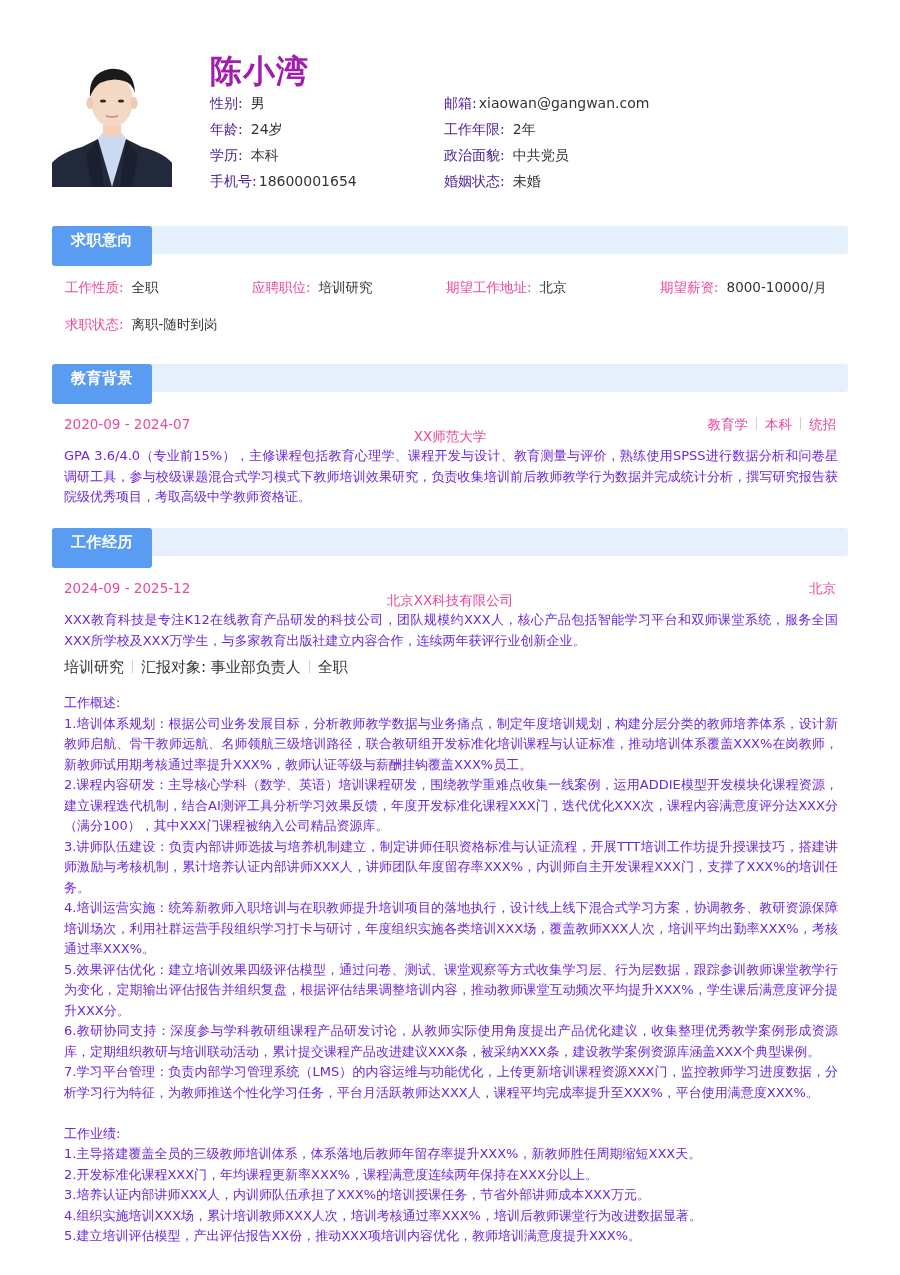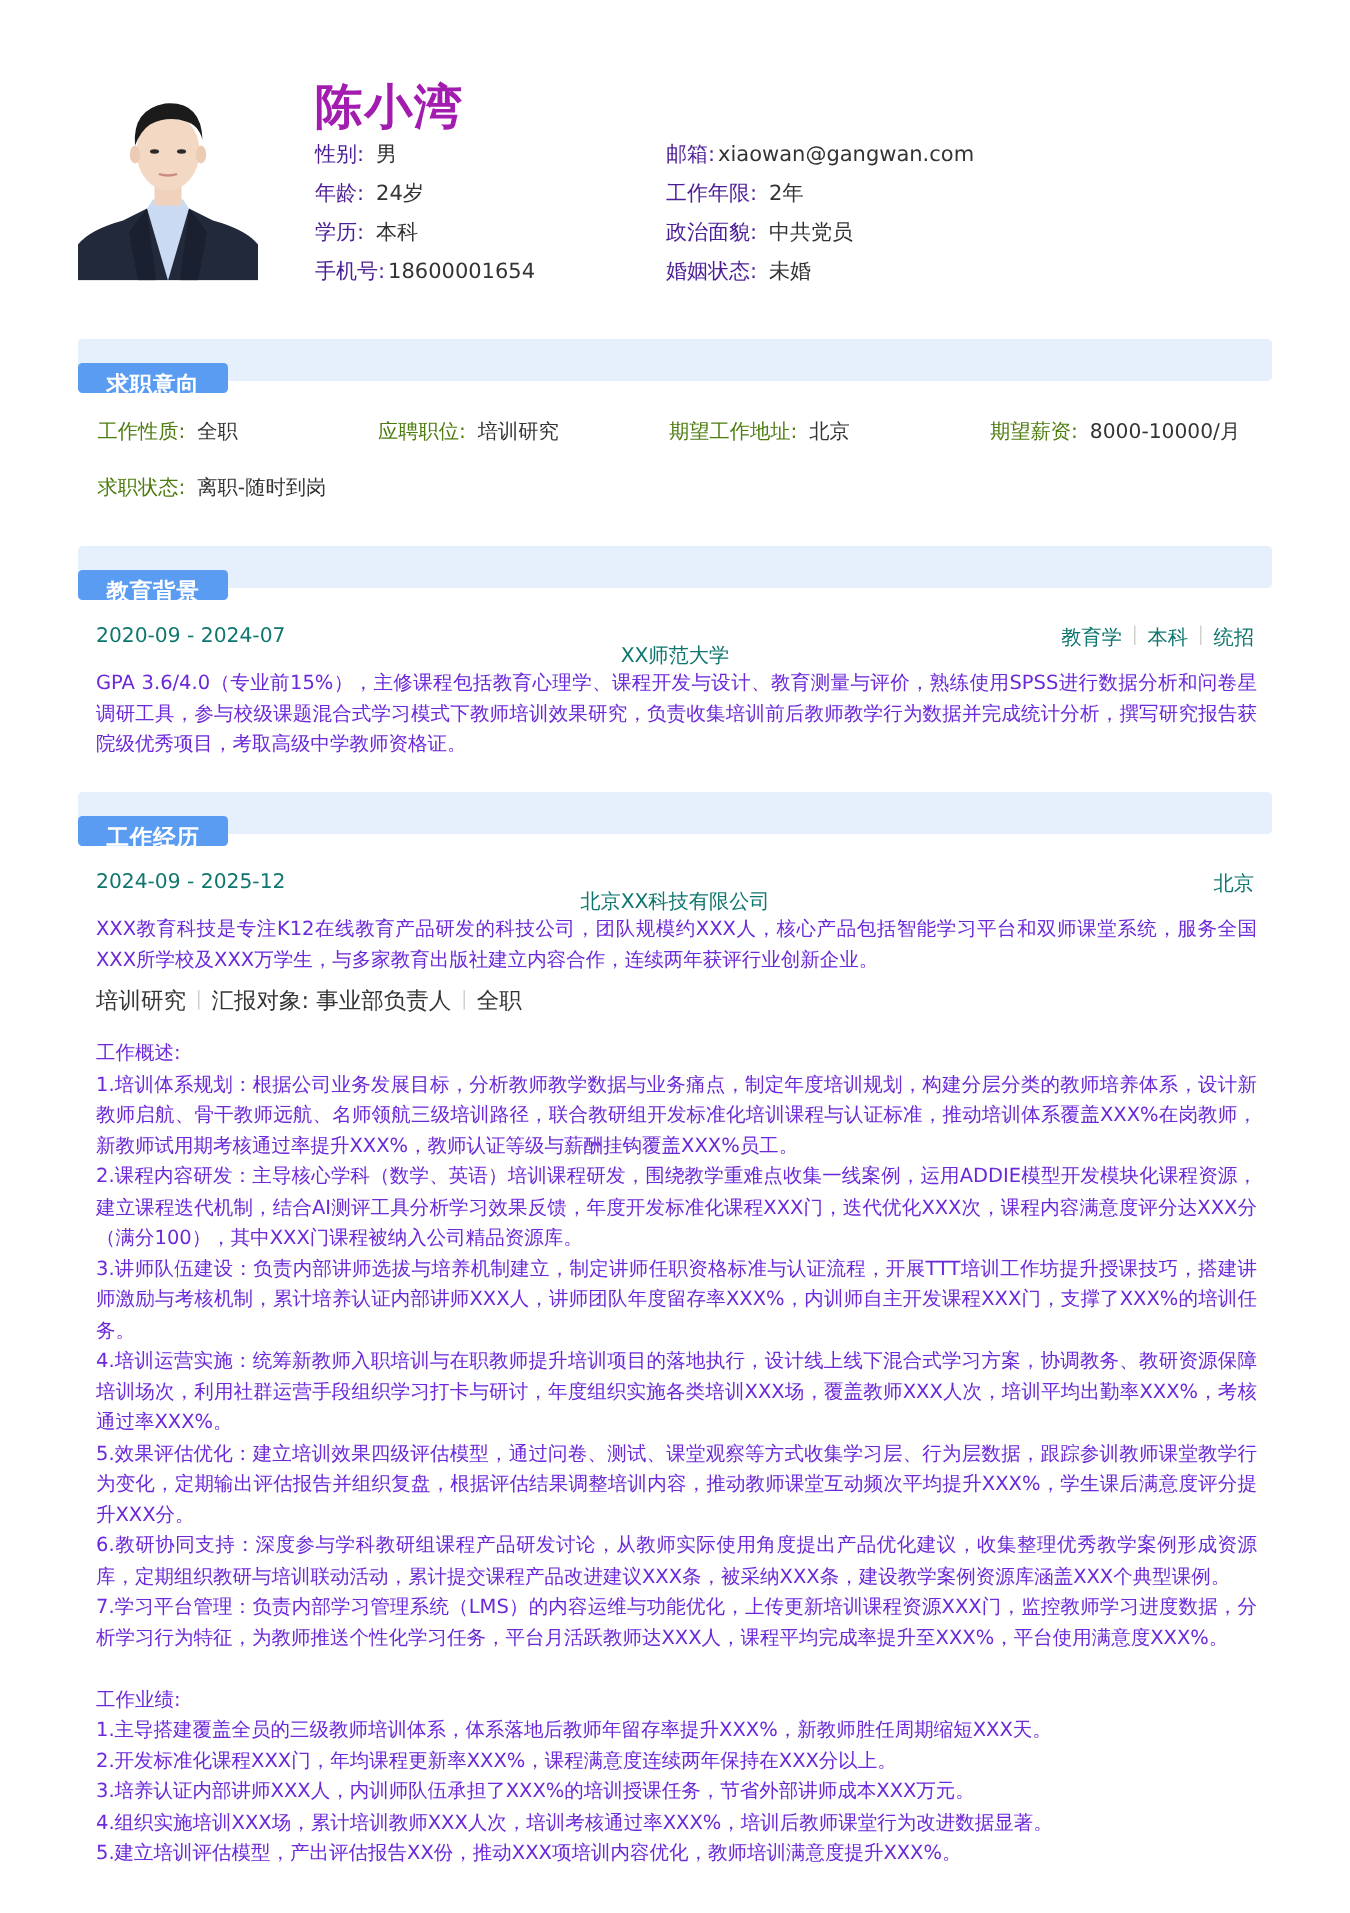--- a/index.html
+++ b/index.html
@@ -30,32 +30,32 @@
   .info-row .lbl { color: #4c1d95; }
   .info-row .val { margin-left: 8px; color: #333; }
   .info-row .val.tight { margin-left: 2px; }
 
   
   .section-bar {
     position: absolute; left: 52px; width: 796px; height: 28px;
     background: #e6f0fc; border-radius: 3px;
   }
   .section-tab {
-    position: absolute; left: 0; top: 0; width: 100px; height: 20px;
+    position: absolute; left: 0; top: 0; width: 100px; height: 40px;
     background: #5b9cf3; color: #ffffff; border-radius: 3px;
-    font-size: 15px; font-weight: bold; line-height: 28px; text-align: center; letter-spacing: 0.5px; margin-top: 16px;
+    font-size: 15px; font-weight: bold; line-height: 28px; text-align: center; letter-spacing: 0.5px;
   }
 
   
   .intent-row { position: absolute; left: 65px; font-size: 13.5px; color: #333; white-space: nowrap; }
-  .intent-row .lbl { color: #4d7c0f; }
+  .intent-row .lbl { color: #ec4899; }
   .intent-row .val { margin-left: 8px; }
 
   
-  .tri-row { position: absolute; left: 64px; width: 772px; height: 20px; font-size: 13.5px; color: #0f766e; }
+  .tri-row { position: absolute; left: 64px; width: 772px; height: 20px; font-size: 13.5px; color: #ec4899; }
   .tri-row .c-left { position: absolute; left: 0; top: 0; }
   .tri-row .c-mid { position: absolute; left: 0; right: 0; top: 12px; text-align: center; }
   .tri-row .c-right { position: absolute; right: 0; top: 0; }
   .sep { display: inline-block; width: 1px; height: 13px; background: #d0d0d0; margin: 0 8px; vertical-align: -1px; }
 
   .para {
     position: absolute; left: 64px; width: 774px;
     font-size: 13px; line-height: 20.5px; color: #6d28d9; text-align: justify;
   }
   .tags { position: absolute; left: 64px; font-size: 15px; color: #333; white-space: nowrap; }

